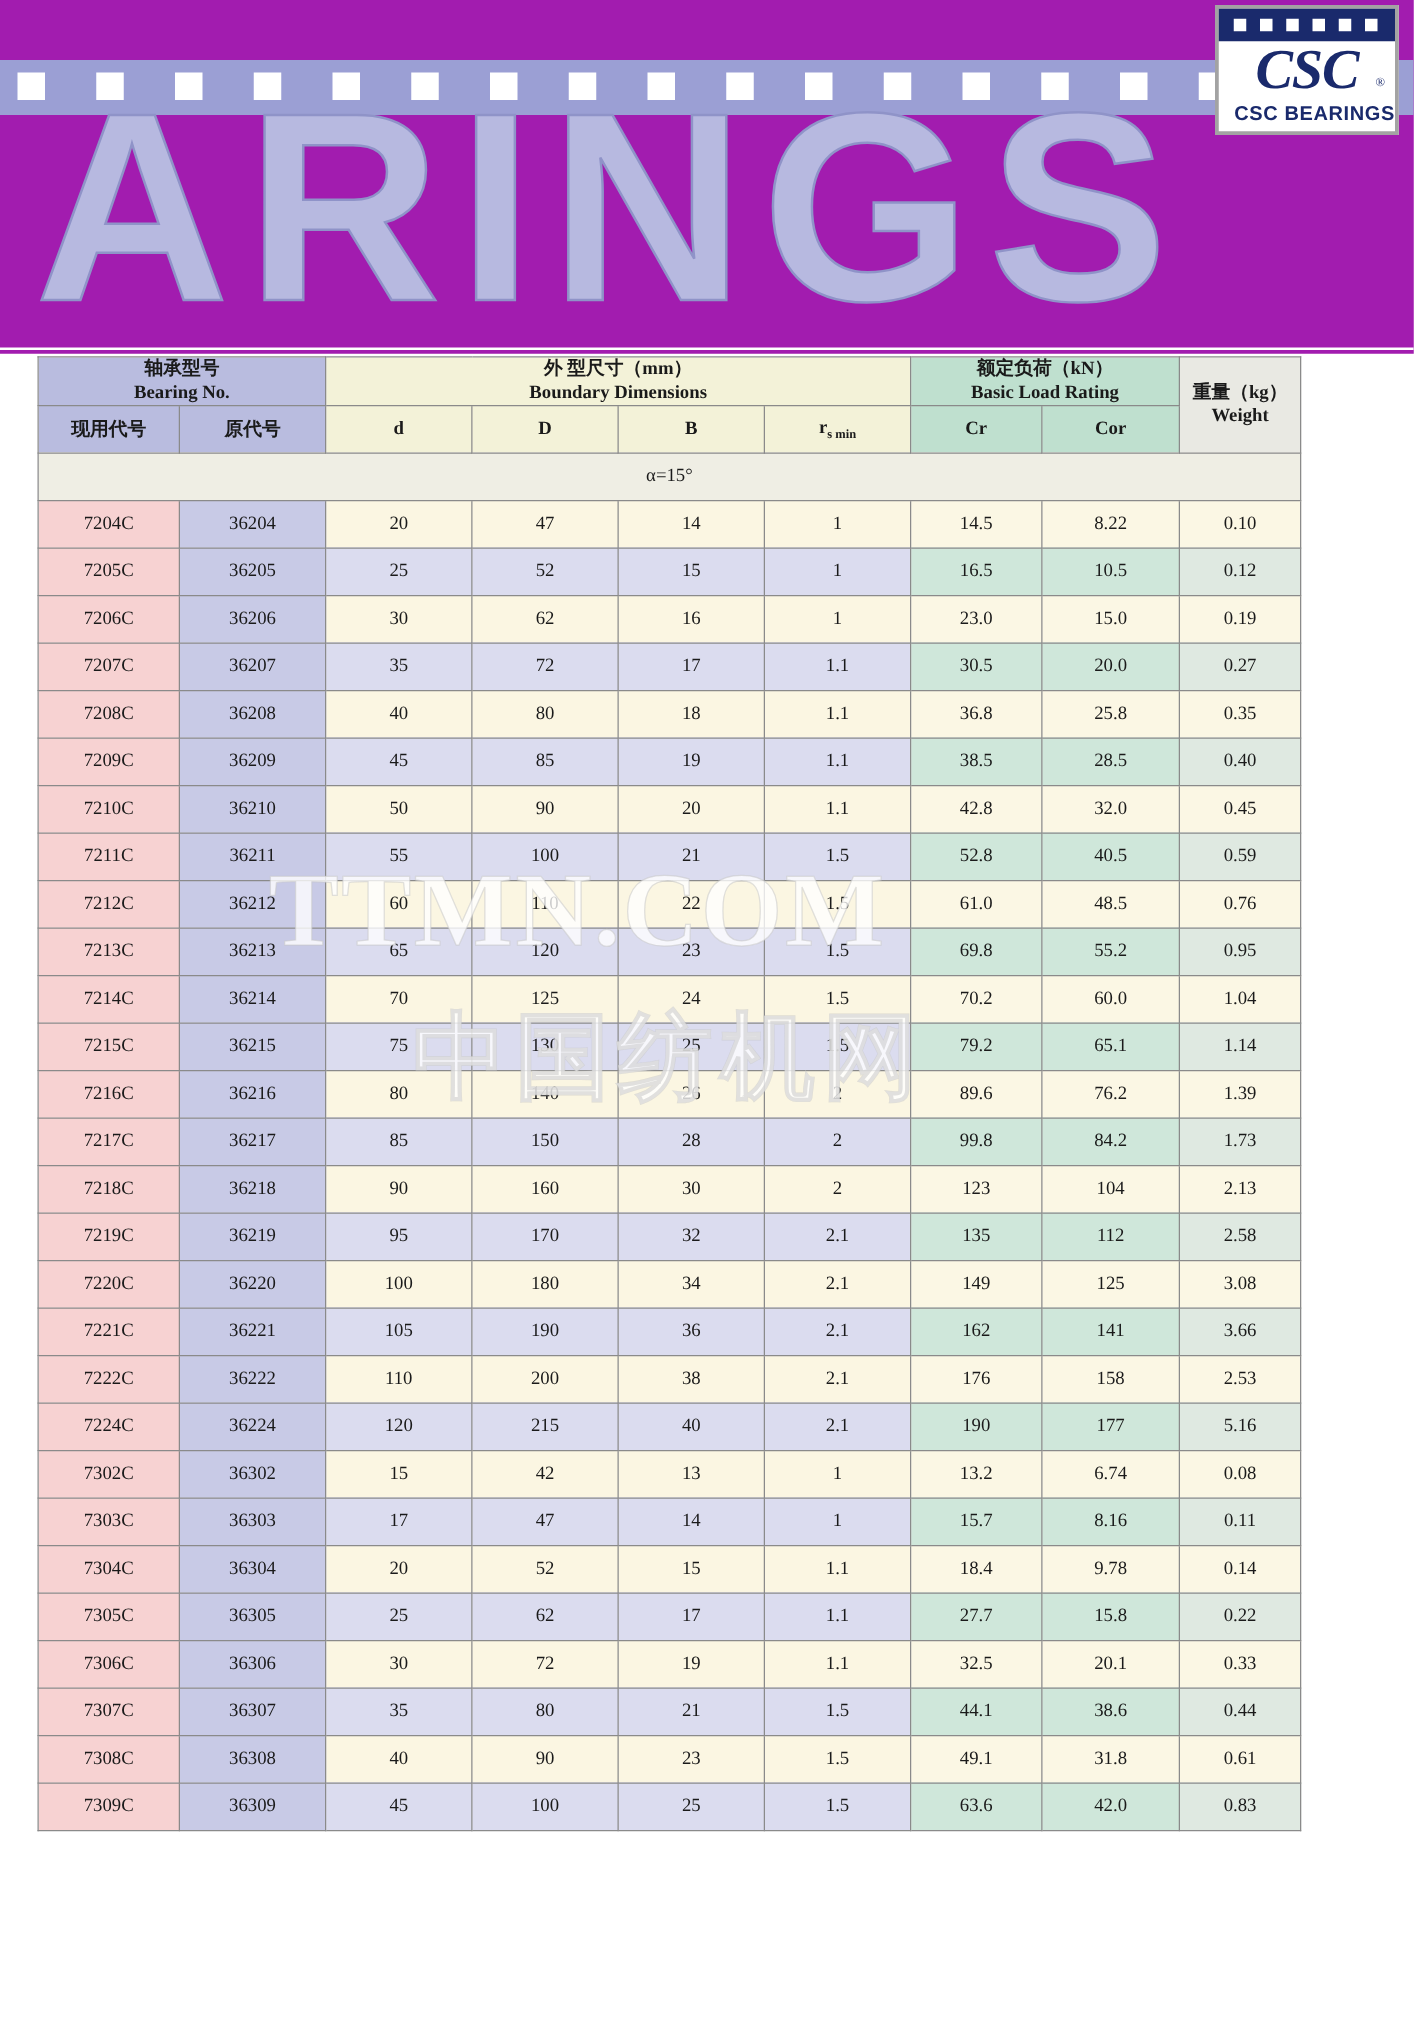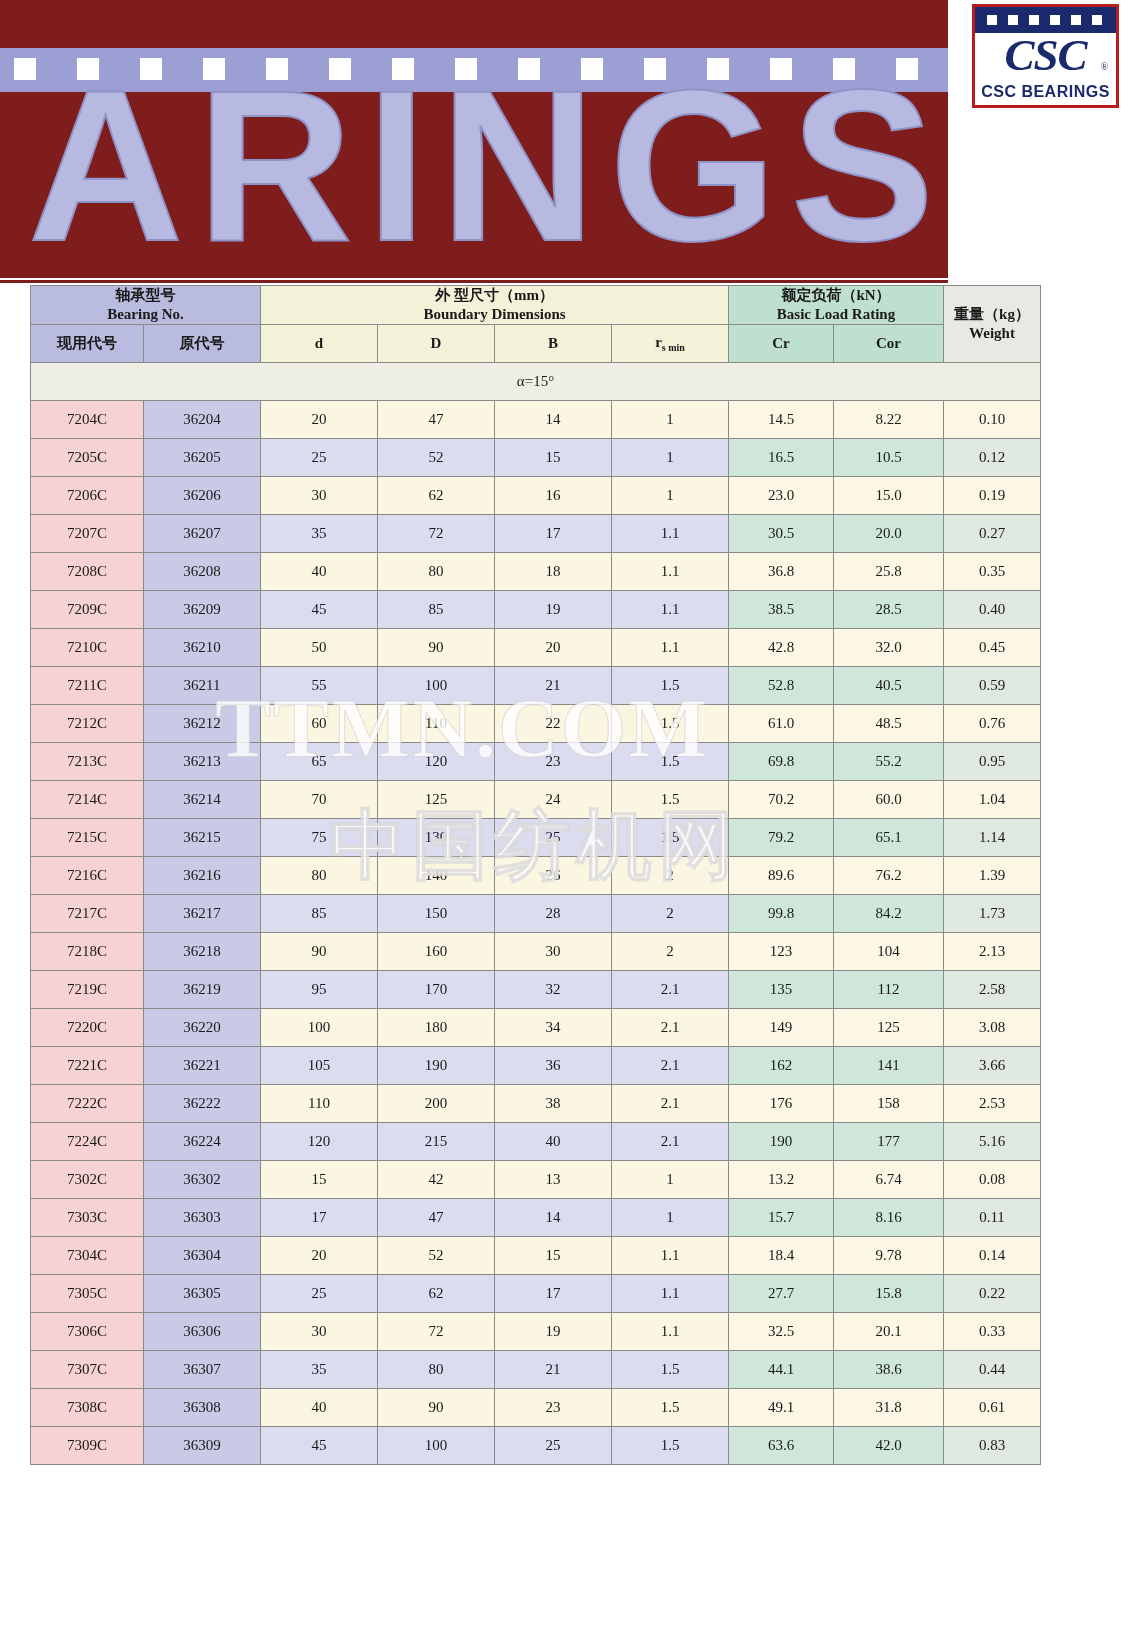--- a/index.html
+++ b/index.html
@@ -12,24 +12,24 @@
     background: #ffffff;
     font-family: "Liberation Serif", serif;
     position: relative;
     overflow: hidden;
   }
 
   
   .banner {
     position: absolute;
     left: 0; top: 0;
-    width: 948px;
+    width: 1131px;
     height: 283px;
     overflow: hidden;
-    background: #7f1d1d;
+    background: #a21caf;
   }
   .banner-strip {
     position: absolute;
     left: 0; top: 48px;
     width: 1131px;
     height: 44px;
     background: #9b9fd4;
   }
   .strip-square {
     position: absolute;
@@ -60,21 +60,21 @@
   }
 
   
   .logo {
     position: absolute;
     right: 12px;
     top: 4px;
     width: 147px;
     height: 104px;
     background: #ffffff;
-    border: 3px solid #b91c1c;
+    border: 3px solid #a3a3a3;
     box-sizing: border-box;
   }
   .logo-topbar {
     position: absolute;
     left: 0; top: 0;
     width: 100%;
     height: 26px;
     background: #1a2a6c;
   }
   .logo-dot {
@@ -102,21 +102,21 @@
     right: 8px;
     top: 54px;
     font-size: 10px;
     color: #1a2a6c;
   }
   .logo-sub {
     position: absolute;
     left: 0;
     bottom: 4px;
     width: 100%;
-    text-align: center;
+    text-align: right;
     font-family: "Liberation Sans", sans-serif;
     font-weight: bold;
     font-size: 16px;
     color: #1a2a6c;
     letter-spacing: 0.5px;
   }
 
   
   .table-wrap {
     position: absolute;

